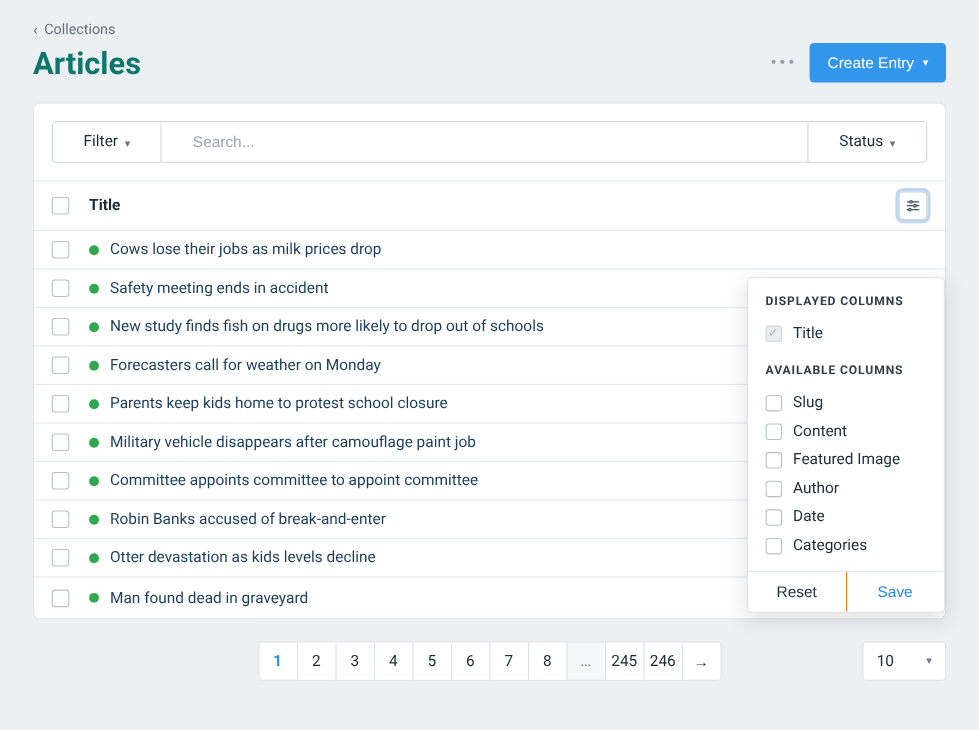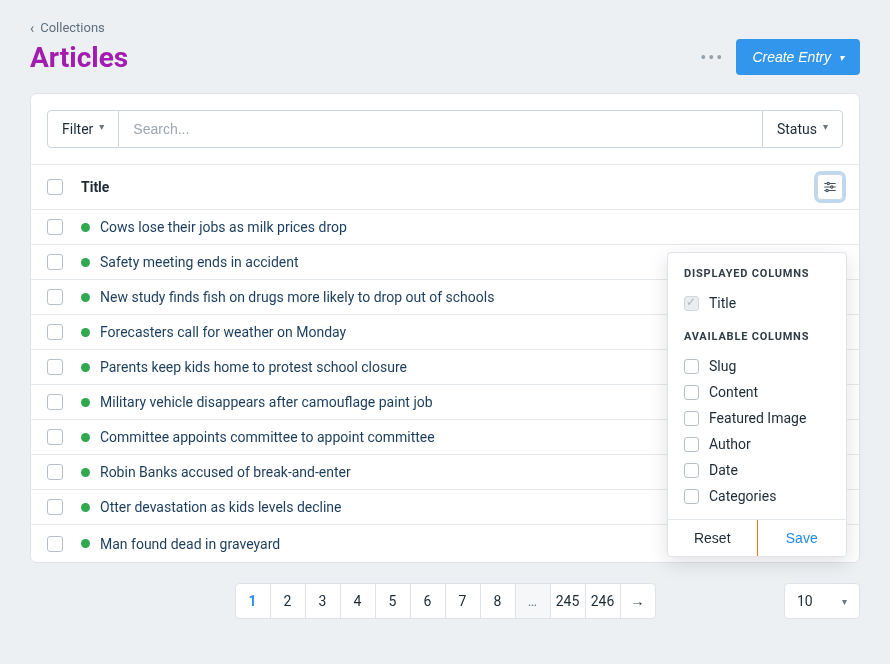--- a/index.html
+++ b/index.html
@@ -14,38 +14,37 @@
   .page { padding: 20px 30px; }
   .breadcrumb {
     display: flex; align-items: center; gap: 6px;
     color: #5f6f7c; font-size: 13px; cursor: pointer;
   }
   .breadcrumb .chev { font-size: 14px; line-height:1; }
   .title-row {
     display: flex; align-items: center; justify-content: space-between;
     margin-top: 4px; margin-bottom: 18px;
   }
-  h1 { font-size: 28px; font-weight: 700; color: #a21caf; }
+  h1 { font-size: 28px; font-weight: 700; color: #0f766e; }
   .title-actions { display: flex; align-items: center; gap: 12px; }
   .more-dots { color: #97a1aa; letter-spacing: 2px; font-size: 18px; cursor: pointer; }
   .btn-primary {
     background: #3396ed; color: #fff; border: none; border-radius: 4px;
     padding: 10px 16px; font-size: 14px; font-weight: 500; display: flex; align-items: center; gap: 8px;
     cursor: pointer;
-    font-style: italic;
   }
   .btn-primary .caret { font-size: 10px; }
   .card {
     background: #fff; border: 1px solid #dde3e9; border-radius: 6px;
     position: relative;
   }
   .toolbar { display: flex; padding: 16px; gap: 0; }
   .tb-btn {
     border: 1px solid #cdd5dc; background: #fff; color: #1c2b36; font-size: 14px;
-    padding: 10px 14px; display: flex; align-items: flex-start; gap: 6px; cursor: pointer;
+    padding: 10px 28px; display: flex; align-items: flex-end; gap: 6px; cursor: pointer;
   }
   .tb-filter { border-radius: 4px 0 0 4px; }
   .tb-search {
     flex: 1; border-left: none; border-right: none; border-radius: 0;
   }
   .tb-search input {
     border: none; outline: none; width: 100%; font-size: 14px; background: transparent;
     color: #1c2b36;
   }
   .tb-search input::placeholder { color: #9aa5af; }
@@ -68,21 +67,21 @@
   .trow .title-link { color: #1b3d5c; cursor: pointer; }
   .row-more { color: #b0b8bf; letter-spacing: 2px; font-size: 16px; cursor: pointer; }
 
   .col-settings-btn {
     width: 26px; height: 26px; border: 1px solid #cdd5dc; border-radius: 4px;
     display:flex; align-items:center; justify-content:center; cursor:pointer;
     box-shadow: 0 0 0 3px rgba(147,190,230,0.6);
   }
 
   .popover {
-    position: absolute; right: 12px; top: 158px;
+    position: absolute; right: 0; top: 158px;
     width: 180px; background: #fff; border: 1px solid #dde3e9; border-radius: 4px;
     box-shadow: 0 6px 20px rgba(0,0,0,0.12);
     z-index: 10;
   }
   .pop-body { padding: 14px 16px 10px; }
   .pop-h {
     font-size: 11px; letter-spacing: 0.8px; color: #303c46; font-weight: 700;
     margin-bottom: 10px;
   }
   .pop-h.sec { margin-top: 14px; }

